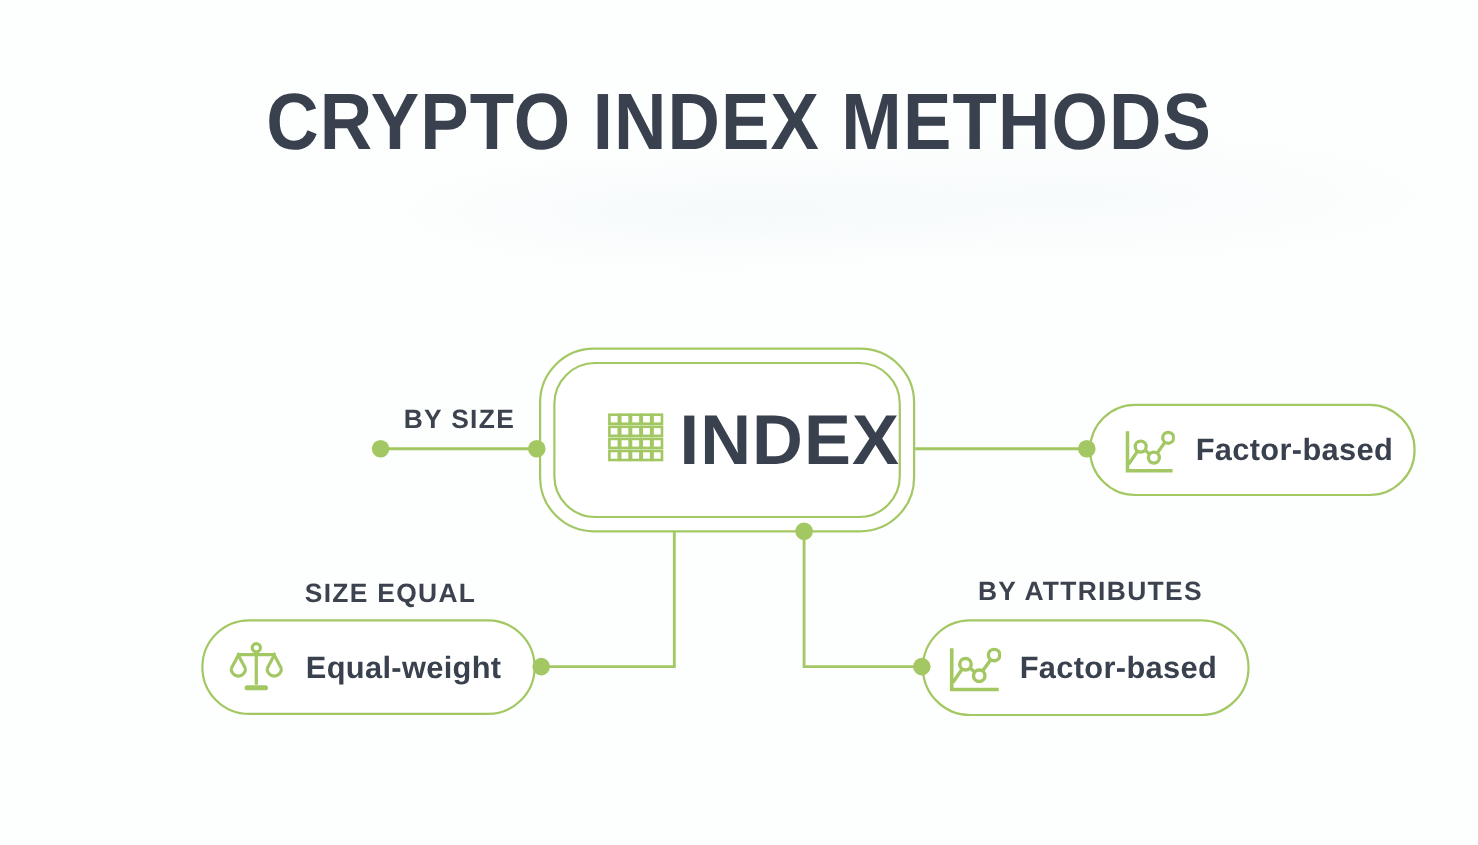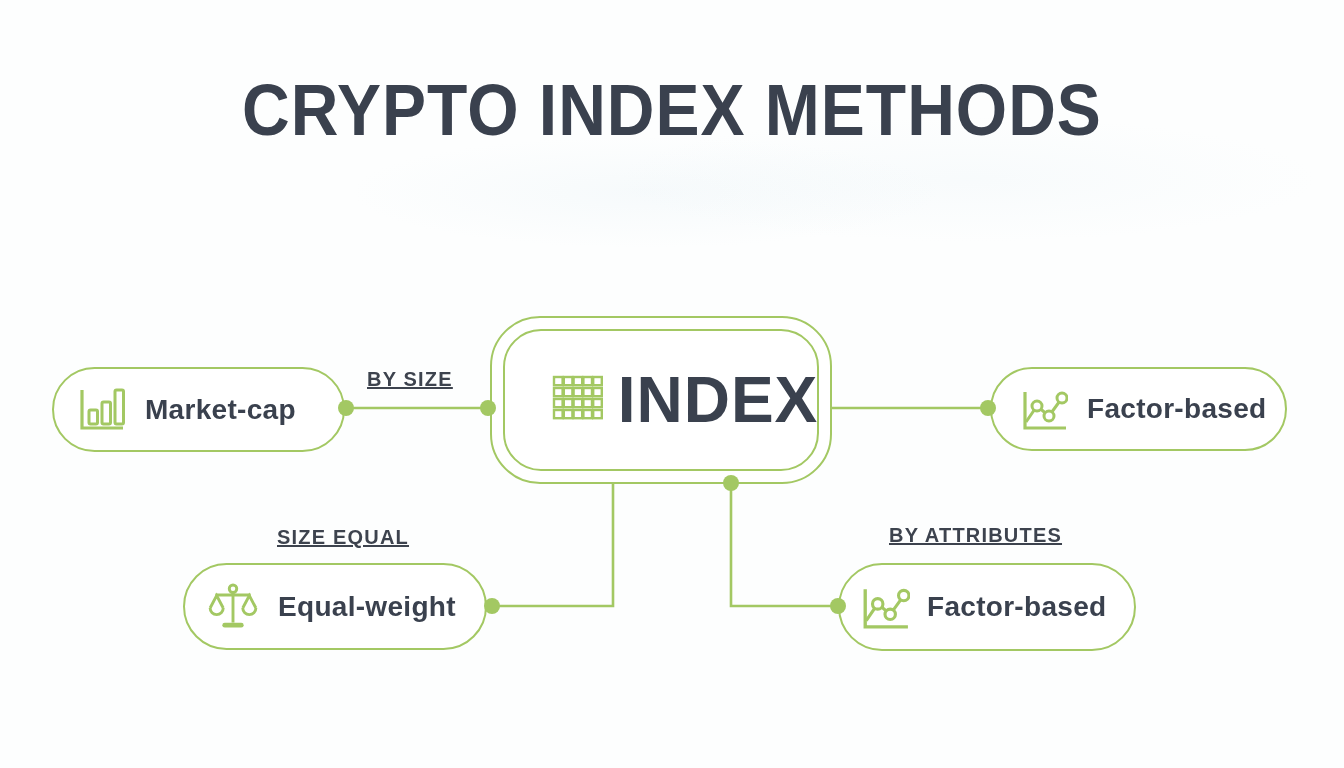--- a/index.html
+++ b/index.html
@@ -85,50 +85,38 @@
     padding-left:48px;
   }
   .center-label{
     font-size:64px;
     font-weight:bold;
     letter-spacing:1px;
     color:var(--dark);
   }
   .rel{
     position:absolute;
-    font-size:20px;
+    font-size:24px;
     font-weight:bold;
     letter-spacing:1.2px;
     color:#3d434e;
     z-index:4;
     white-space:nowrap;
-    text-decoration:underline;
   }
   .rel-by-size{left:367px; top:368px;}
   .rel-each-equal{left:277px; top:526px;}
   .rel-by-attributes{left:877px; top:524px;margin-left:12px;}
 </style>
 </head>
 <body>
 
 <div class="canvas">
 
   <h1 class="title">CRYPTO INDEX METHODS</h1>
 
-  <div class="pill n-market">
-    <span class="icon">
-      <svg width="48" height="46" viewBox="0 0 48 46" fill="none">
-        <path d="M5 3 V41 H46" stroke="#a3c863" stroke-width="3.2"></path>
-        <rect x="12" y="23" width="8.5" height="14" rx="1.5" stroke="#a3c863" stroke-width="3"></rect>
-        <rect x="25" y="15" width="8.5" height="22" rx="1.5" stroke="#a3c863" stroke-width="3"></rect>
-        <rect x="38" y="3" width="8.5" height="34" rx="1.5" stroke="#a3c863" stroke-width="3"></rect>
-      </svg>
-    </span>
-    <span class="label">Market-cap</span>
-  </div>
 
   <div class="pill n-factor-right">
     <span class="icon">
       <svg width="48" height="46" viewBox="0 0 48 46" fill="none">
         <path d="M5 6 V42 H46" stroke="#a3c863" stroke-width="3.2"></path>
         <path d="M6 36 L17 20 L29 30 L42 12" stroke="#a3c863" stroke-width="3"></path>
         <circle cx="17" cy="20" r="5" fill="#ffffff" stroke="#a3c863" stroke-width="3"></circle>
         <circle cx="29" cy="30" r="5" fill="#ffffff" stroke="#a3c863" stroke-width="3"></circle>
         <circle cx="42" cy="12" r="5" fill="#ffffff" stroke="#a3c863" stroke-width="3"></circle>
       </svg>

